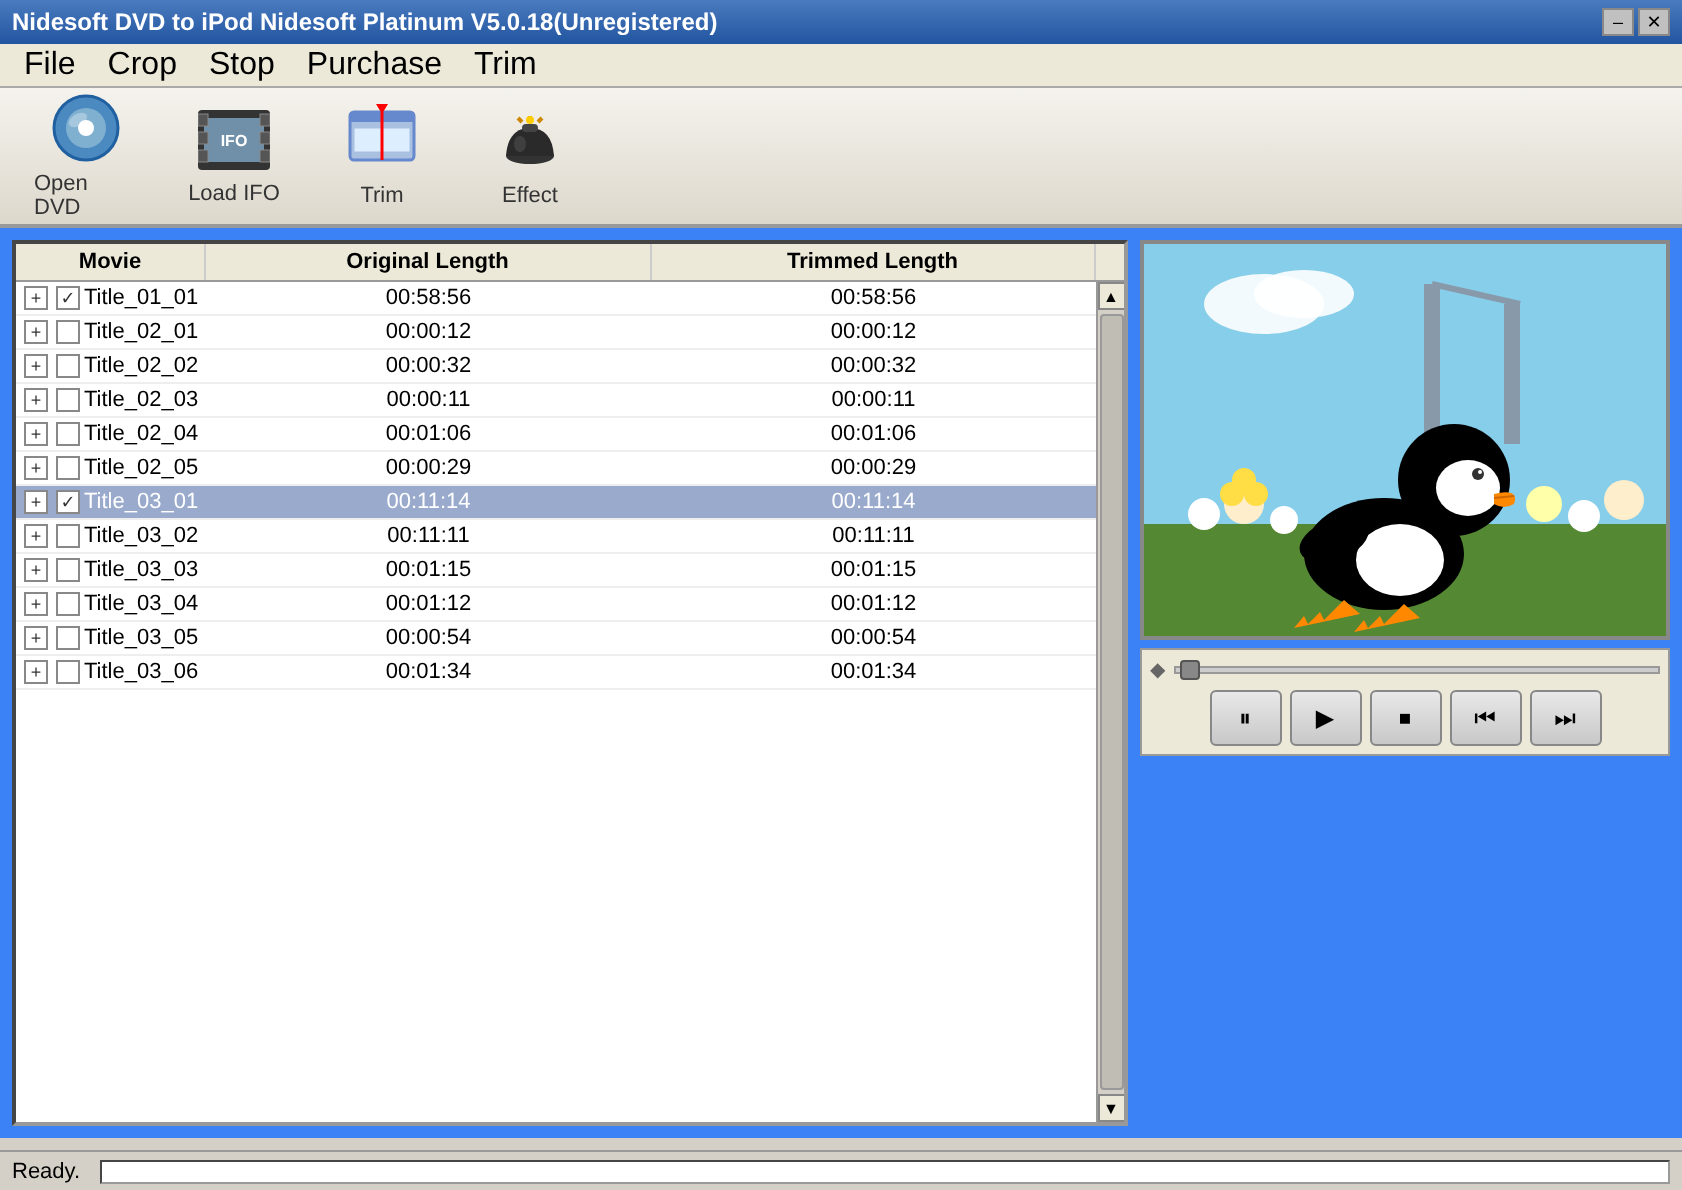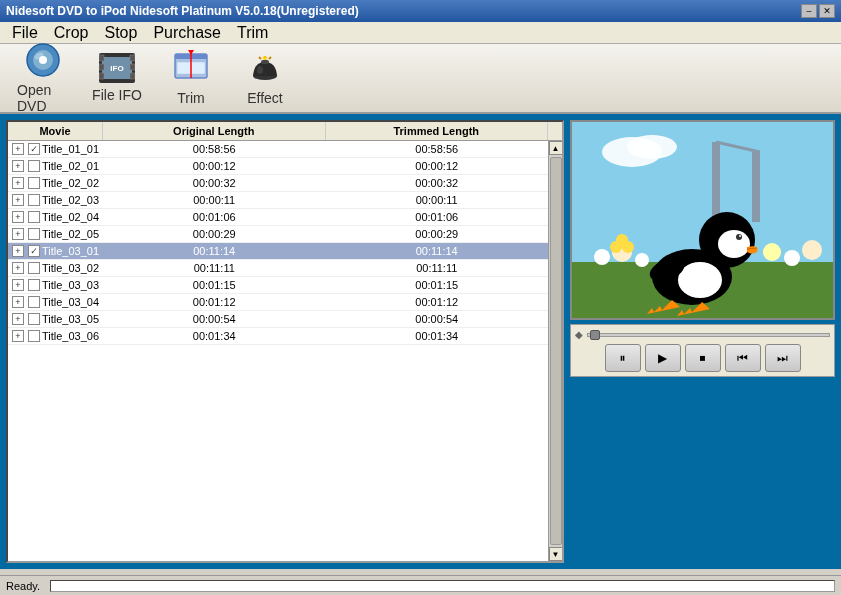--- a/index.html
+++ b/index.html
@@ -83,29 +83,29 @@
       border: 1px solid transparent;
       border-radius: 3px;
       width: 70px;
       height: 60px;
       gap: 4px;
     }
     .tool-icon {
       width: 60px; height: 36px;
       display: flex; align-items: center; justify-content: center;
     }
-    .tool-label { font-size: 14px; color: #333; }
+    .tool-label { font-size: 11px; color: #333; }
 
     
     .main-content {
       display: flex;
       padding: 6px;
       gap: 6px;
       height: calc(595px - 22px - 22px - 70px - 26px);
-      background: #0369a1;
+      background: #3b82f6;
     }
 
     
     .file-panel {
       flex: 1;
       background: white;
       border: 2px inset #999;
       display: flex;
       flex-direction: column;
       min-width: 0;
@@ -372,21 +372,21 @@
         <rect x="3" y="4" width="30" height="22" fill="#7090aa"></rect>
         <rect x="0" y="2" width="5" height="6" fill="#555" stroke="#888" stroke-width="0.5"></rect>
         <rect x="0" y="11" width="5" height="6" fill="#555" stroke="#888" stroke-width="0.5"></rect>
         <rect x="0" y="20" width="5" height="6" fill="#555" stroke="#888" stroke-width="0.5"></rect>
         <rect x="31" y="2" width="5" height="6" fill="#555" stroke="#888" stroke-width="0.5"></rect>
         <rect x="31" y="11" width="5" height="6" fill="#555" stroke="#888" stroke-width="0.5"></rect>
         <rect x="31" y="20" width="5" height="6" fill="#555" stroke="#888" stroke-width="0.5"></rect>
         <text x="18" y="18" font-size="8" fill="white" text-anchor="middle" font-weight="bold">IFO</text>
       </svg>
     </div>
-    <span class="tool-label">File IFO</span>
+    <span class="tool-label">Load IFO</span>
   </div>
 
 
   <div class="tool-btn">
     <div class="tool-icon">
       <svg width="36" height="36" viewBox="0 0 36 36">
         <rect x="2" y="4" width="32" height="24" rx="2" fill="#aac0e0" stroke="#6688cc" stroke-width="1.5"></rect>
         <rect x="2" y="4" width="32" height="5" fill="#6688cc"></rect>
         <rect x="4" y="12" width="28" height="12" fill="#ddeeff" stroke="#aac0e0" stroke-width="0.5"></rect>
         <line x1="18" y1="4" x2="18" y2="28" stroke="red" stroke-width="1.5"></line>

